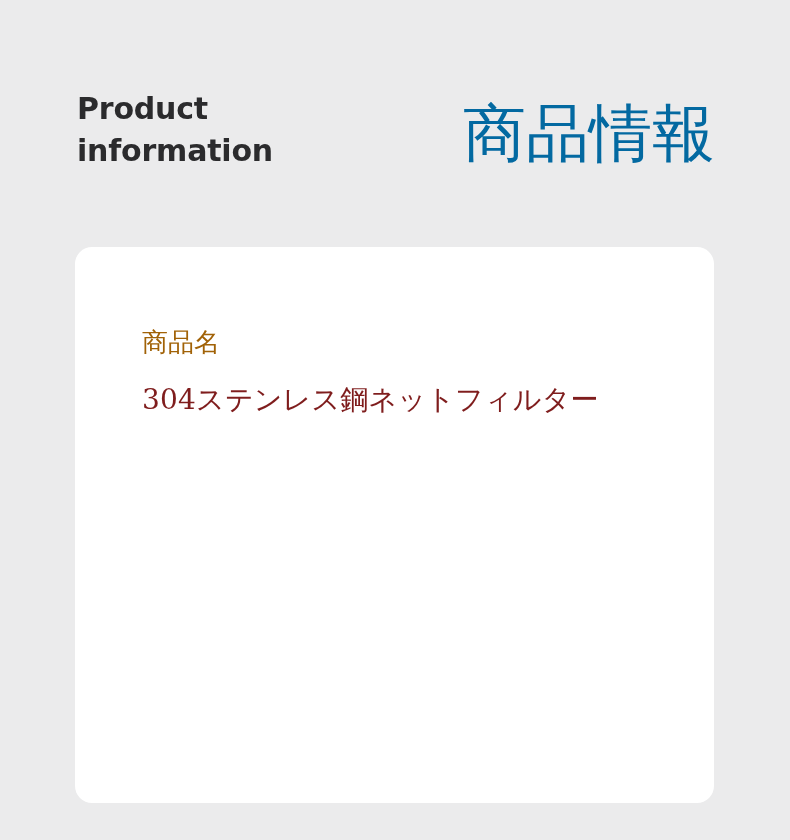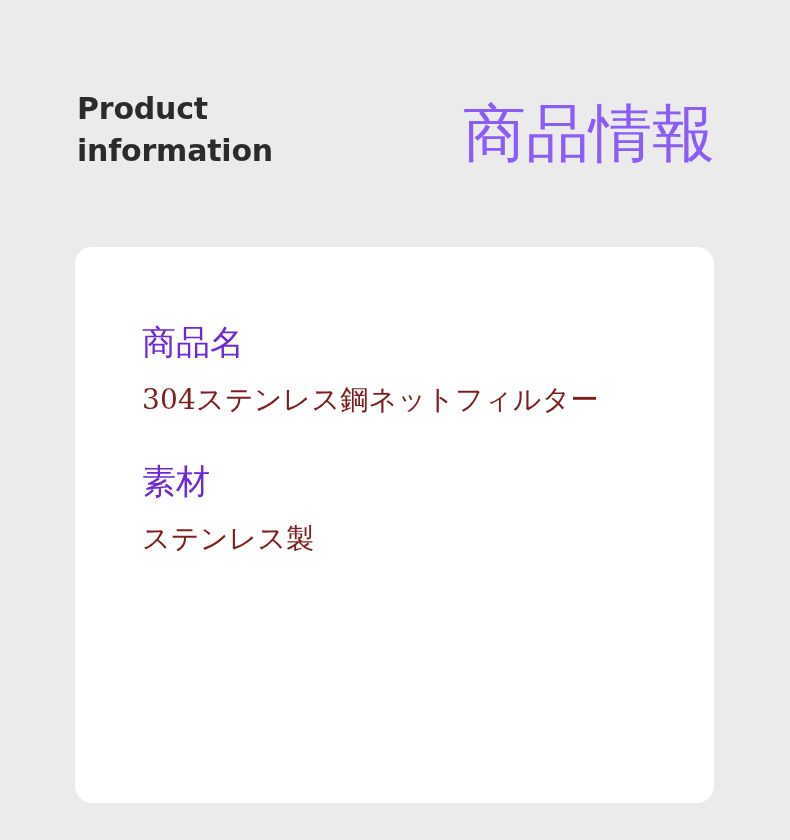--- a/index.html
+++ b/index.html
@@ -46,21 +46,21 @@
   }
 
   .heading-ja {
     position: absolute;
     right: 75px;
     top: 94px;
     font-family: "DejaVu Serif", "Liberation Serif", serif;
     font-size: 63px;
     line-height: 80px;
     letter-spacing: 0px;
-    color: #8b5cf6;
+    color: #0369a1;
     white-space: nowrap;
   }
 
   
   .card {
     position: absolute;
     left: 75px;
     top: 247px;
     width: 639px;
     height: 556px;
@@ -81,23 +81,23 @@
   .spec-block {
     margin: 0 0 47px 0;
   }
 
   .spec-block:last-child {
     margin-bottom: 0;
   }
 
   .spec-label {
     font-family: "DejaVu Serif", "Liberation Serif", serif;
-    font-size: 34px;
+    font-size: 26px;
     line-height: 34px;
-    color: #6d28d9;
+    color: #a16207;
     margin: 0 0 24px 0;
     white-space: nowrap;
   }
 
   .spec-value {
     font-family: "DejaVu Serif", "Liberation Serif", serif;
     font-size: 28px;
     line-height: 34px;
     color: #7f1d1d;
     letter-spacing: 0.2px;
@@ -125,22 +125,18 @@
   </div>
 
   <div class="card">
     <div class="spec-list">
 
       <div class="spec-block name">
         <div class="spec-label">商品名</div>
         <div class="spec-value">304ステンレス鋼ネットフィルター</div>
       </div>
 
-      <div class="spec-block material">
-        <div class="spec-label">素材</div>
-        <div class="spec-value">ステンレス製</div>
-      </div>
 
 
     </div>
   </div>
 
 </div>
 
 </body></html>

